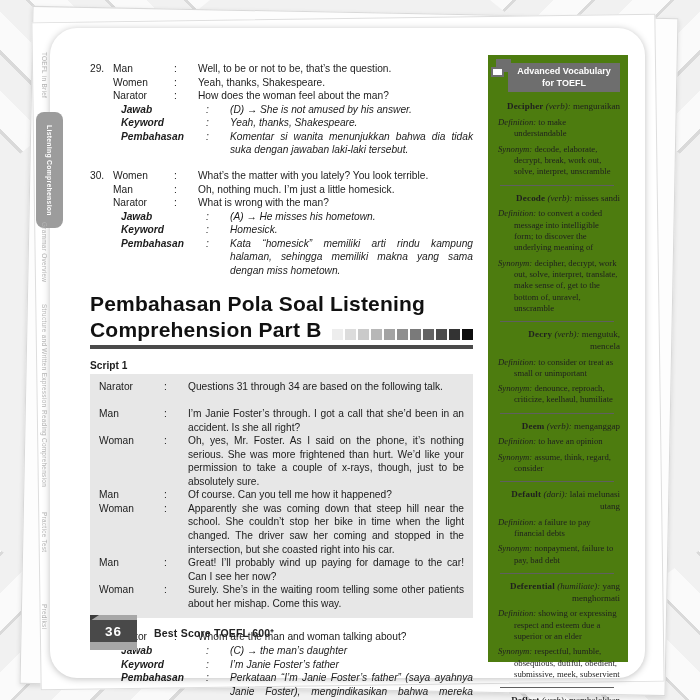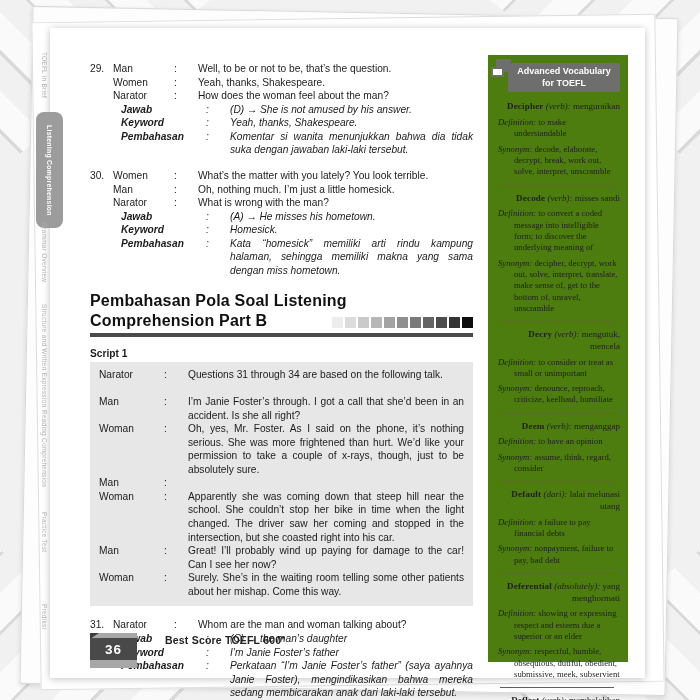--- a/index.html
+++ b/index.html
@@ -21,21 +21,21 @@
     clip-path:polygon(0 0,0 100%,100% 100%); }
   .fold-br { bottom:0; right:0; width:210px; height:150px;
     background:repeating-linear-gradient(45deg, transparent 0 26px, #d7d7d7 26px 29px, #fbfbfb 29px 56px);
     clip-path:polygon(100% 0,100% 100%,0 100%); }
   .backsheet1 { position:absolute; left:26px; right:28px; top:12px; bottom:10px; background:#fdfdfd;
     border:1px solid #d9d9d9; transform:rotate(1.1deg); box-shadow:0 2px 5px rgba(0,0,0,.12); }
   .backsheet2 { position:absolute; left:36px; right:40px; top:18px; bottom:14px; background:#fff;
     border:1px solid #dedede; transform:rotate(-0.8deg); }
 
   .sheet { position:absolute; left:50px; right:55px; top:28px; bottom:22px; background:#fff;
-    box-shadow:0 1px 7px rgba(0,0,0,.25); }
+    box-shadow:0 1px 7px rgba(0,0,0,.25);border-radius:27px; }
 
   
   .rail { position:absolute; left:-17px; top:0; width:34px; height:100%; }
   .tab { position:absolute; writing-mode:vertical-rl; font-size:6.4px; letter-spacing:.3px;
     color:#b2b2b2; left:8px; white-space:nowrap; }
   .tab.active { left:3px; width:27px; height:116px; background:#9c9c9c; border-radius:8px;
     color:#fff; font-weight:bold; font-size:6.8px; display:flex; align-items:center; justify-content:center; }
   .tab.active::before { content:''; position:absolute; left:-8px; top:6px; width:20px; height:102px;
     background:#4a4a4a; border-radius:7px; z-index:-1; }
   .tab:nth-of-type(1){ top:24px; }
@@ -51,21 +51,21 @@
   .qblock { position:relative; padding-left:23px; margin-bottom:12px; }
   .qnum { position:absolute; left:0; top:0; }
   .row { display:flex; align-items:flex-start;gap:14px; }
   .spk { flex:0 0 47px; }
   .colon { flex:0 0 10px; }
   .txt { flex:1; text-align:justify; }
   .row.em .spk { flex-basis:71px; font-weight:bold; font-style:italic;margin-left:8px; }
   .row.em .colon, .row.em .txt { font-style:italic; }
 
   .heading { margin:14px 0 10px; color:#111; }
-  .h1,.h2 { font-size:16px; font-weight:800; letter-spacing:.2px; line-height:1.2; }
+  .h1,.h2 { font-size:21px; font-weight:800; letter-spacing:.2px; line-height:1.2; }
   .h2row { display:flex; justify-content:space-between; align-items:flex-end; }
   .sqs { display:flex; gap:2px; padding-bottom:2px; }
   .sq { width:11px; height:11px; display:inline-block; }
   .h-rule { height:4px; background:#4a4a4a; margin-top:3px; }
 
   .script-title { font-weight:bold; margin-bottom:2px; }
   .script-box { background:#e7e7e7; padding:6px 9px 8px 9px; margin-bottom:12px; }
   .script-box .spk { flex-basis:51px; }
   .row.gap { margin-bottom:13px; }
 
@@ -76,21 +76,21 @@
   .vicon { position:absolute; left:-17px; top:-4px; width:22px; height:18px; }
   .vicon .back { position:absolute; right:2px; top:0; width:15px; height:13px; background:#6e6e6e; }
   .vicon .front { position:absolute; left:0; bottom:0; width:13px; height:10px; background:#fff; border:2px solid #6e6e6e; }
   .ventries { padding:9px 8px 0 10px; font-family:"Liberation Serif", serif; font-size:8.7px; line-height:1.3; color:#1f1f1f; }
   .ventry .wline { padding-left:16px; text-indent:-16px; margin-bottom:4px; font-size:9px;text-align:right; }
   .ventry .wline b { letter-spacing:.2px; }
   .ventry .dline, .ventry .sline { padding-left:16px; text-indent:-16px; margin-bottom:4px; }
   .vhr { border:none; border-top:1.5px solid #5f5f5f; margin:7px 6px 7px 2px; }
 
   
-  .footer { position:absolute; left:40px; bottom:10px; display:flex; gap:28px; }
+  .footer { position:absolute; left:40px; bottom:28px; display:flex; align-items:center; gap:17px; }
   .pwrap { position:relative; width:47px; height:35px; background:#a7a7a7; }
   .pwrap::before { content:''; position:absolute; left:0; top:0;
     border-top:6px solid #3c3c3c; border-right:9px solid transparent; }
   .pnum { position:absolute; left:0; right:0; top:5px; bottom:8px; background:#494949; color:#fff;
     font-weight:bold; font-size:13.5px; letter-spacing:1px; display:flex; align-items:center; justify-content:center; }
   .btitle { font-weight:bold; font-size:10.5px; color:#222; letter-spacing:.2px; }
 </style>
 </head>
 <body>
 
@@ -260,20 +260,21 @@
 
           <div class="row">
             <span class="spk">Woman</span>
             <span class="colon">:</span>
             <span class="txt">Oh, yes, Mr. Foster. As I said on the phone, it’s nothing serious. She was more frightened than hurt. We’d like your permission to take a couple of x-rays, though, just to be absolutely sure.</span>
           </div>
 
           <div class="row">
             <span class="spk">Man</span>
             <span class="colon">:</span>
+            <span class="txt">Of course. Can you tell me how it happened?</span>
           </div>
 
           <div class="row">
             <span class="spk">Woman</span>
             <span class="colon">:</span>
             <span class="txt">Apparently she was coming down that steep hill near the school. She couldn’t stop her bike in time when the light changed. The driver saw her coming and stopped in the intersection, but she coasted right into his car.</span>
           </div>
 
           <div class="row">
             <span class="spk">Man</span>
@@ -360,21 +361,21 @@
           </div>
 
           <div class="ventry">
             <div class="wline"><b>Default</b> <i>(dari):</i> <span>lalai melunasi utang</span></div>
             <div class="dline"><i>Definition:</i> <span>a failure to pay financial debts</span></div>
             <div class="sline"><i>Synonym:</i> <span>nonpayment, failure to pay, bad debt</span></div>
             <hr class="vhr">
           </div>
 
           <div class="ventry">
-            <div class="wline"><b>Deferential</b> <i>(absolutely):</i> <span>yang menghormati</span></div>
+            <div class="wline"><b>Deferential</b> <i>(humiliate):</i> <span>yang menghormati</span></div>
             <div class="dline"><i>Definition:</i> <span>showing or expressing respect and esteem due a superior or an elder</span></div>
             <div class="sline"><i>Synonym:</i> <span>respectful, humble, obsequious, dutiful, obedient, submissive, meek, subservient</span></div>
             <hr class="vhr">
           </div>
 
           <div class="ventry">
             <div class="wline"><b>Deflect</b> <i>(verb):</i> <span>membelokkan</span></div>
 
           </div>
         </div>

